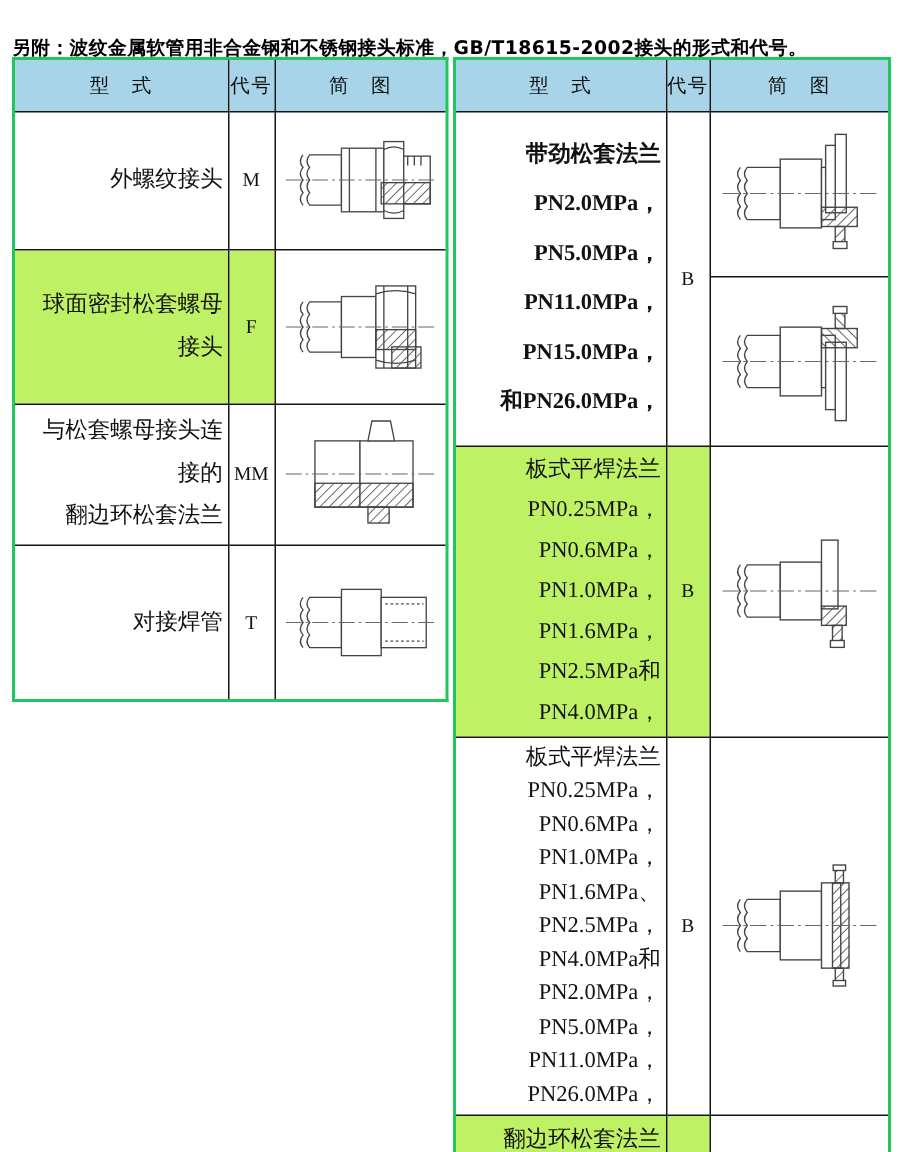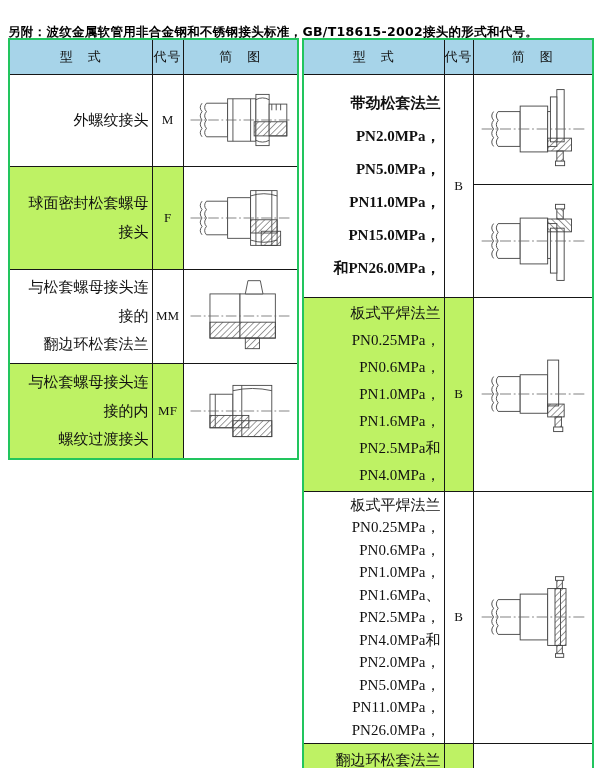--- a/index.html
+++ b/index.html
@@ -187,27 +187,26 @@
   <tr style="height:94px">
     <td class="type-cell lh-e">与松套螺母接头连接的
 翻边环松套法兰</td>
     <td class="code-cell">MM</td>
     <td class="diag-cell">
       <svg viewBox="0 0 120 90" width="106" height="82">
             <use href="#g-mm"></use>
           </svg>
     </td>
   </tr>
-  <tr style="height:96px">
-    <td class="type-cell lh-e hl">与松套螺母接头连接的内
-螺纹过渡接头</td>
-    <td class="code-cell hl">MF</td>
-    <td class="diag-cell">
-      <svg viewBox="0 0 120 90" width="106" height="82">
-            <use href="#g-mf"></use>
+  <tr style="height:104px">
+    <td class="type-cell lh-e">对接焊管</td>
+    <td class="code-cell">T</td>
+    <td class="diag-cell">
+      <svg viewBox="0 0 120 90" width="106" height="84">
+            <use href="#g-t"></use>
           </svg>
     </td>
   </tr>
 </tbody>
   </table>
 
 <table id="tbl-right">
   <colgroup>
       <col style="width:141px">
       <col style="width:29px">

